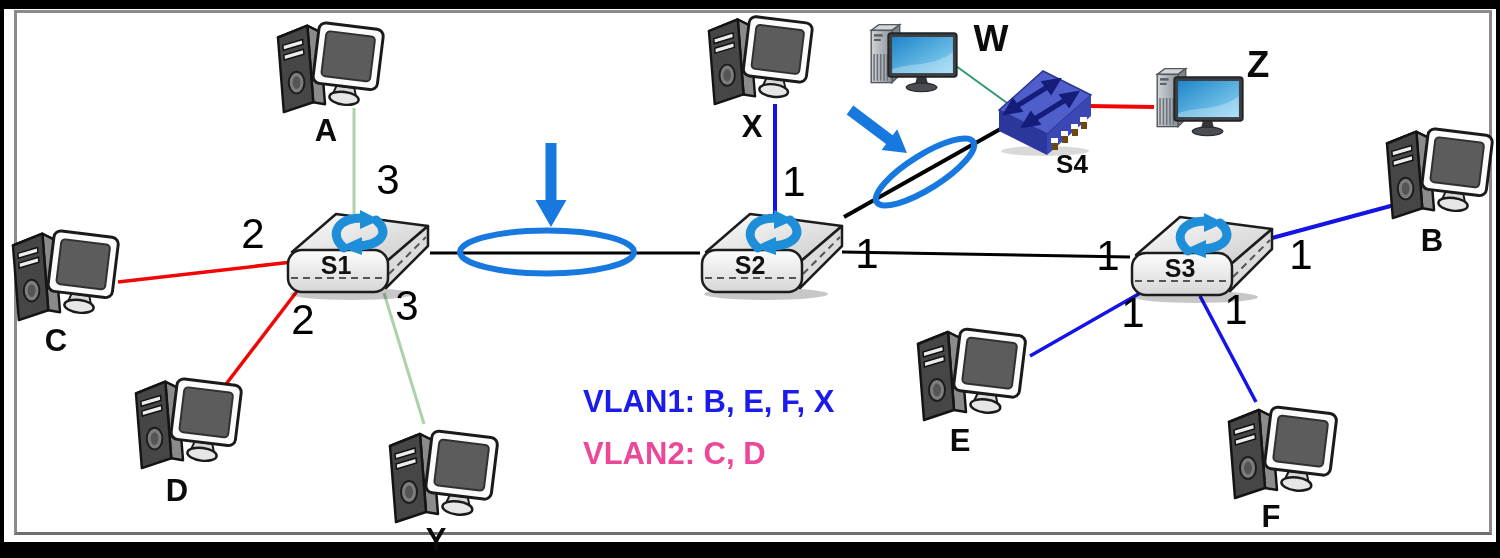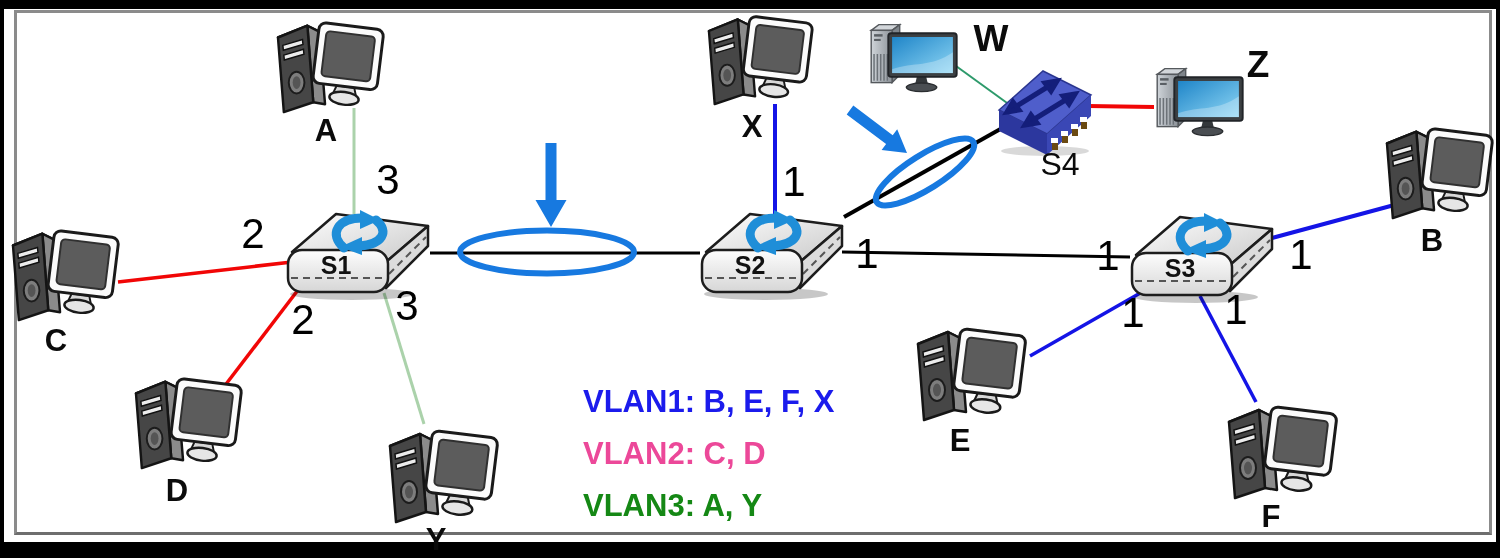--- a/index.html
+++ b/index.html
@@ -8,21 +8,21 @@
   .canvas{position:absolute;left:4px;top:9px;width:1492px;height:533px;background:#fff;}
   .inner-border{position:absolute;left:14px;top:10px;width:1478px;height:525px;
                 border:3px solid #8b8b8b;border-bottom-color:#6e6e6e;box-sizing:border-box;}
   svg.overlay{position:absolute;left:0;top:0;z-index:3;}
   .icon{position:absolute;z-index:4;}
   .lbl{position:absolute;z-index:5;transform:translate(-50%,-50%);
        font-weight:700;font-size:31px;color:#0b0b0b;white-space:nowrap;line-height:1;}
   .lbl-big{font-size:37px;}
   .port{position:absolute;z-index:5;transform:translate(-50%,-50%);
         font-weight:400;font-size:42px;color:#000;line-height:1;}
-  .s4lbl{font-weight:400;font-size:32px;}
+  .s4lbl{font-weight:700;font-size:26px;margin-left:12px;}
   .legend{position:absolute;left:583px;top:386px;z-index:5;}
   .legend-line{font-weight:700;font-size:31px;line-height:1;white-space:nowrap;margin-bottom:21px;}
   .legend-vlan1{color:#1b1bec;}
   .legend-vlan2{color:#ec4899;}
   .legend-vlan3{color:#158815;}
   .switch-label{font-family:"Liberation Sans",sans-serif;font-weight:700;font-size:25px;fill:#111;}
 </style>
 </head>
 <body>
 
@@ -213,15 +213,14 @@
   <span class="port" style="left:794px;top:182px">1</span>
   <span class="port" style="left:867px;top:254px">1</span>
   <span class="port" style="left:1108px;top:256px">1</span>
   <span class="port" style="left:1301px;top:255px">1</span>
   <span class="port" style="left:1133px;top:313px">1</span>
   <span class="port" style="left:1236px;top:310px">1</span>
 
   <div class="legend">
     <div class="legend-line legend-vlan1">VLAN1: B, E, F, X</div>
     <div class="legend-line legend-vlan2">VLAN2: C, D</div>
-    <div class="legend-line legend-vlan3">VLAN3: A, Y</div>
   </div>
 </div>
 
 </body></html>

